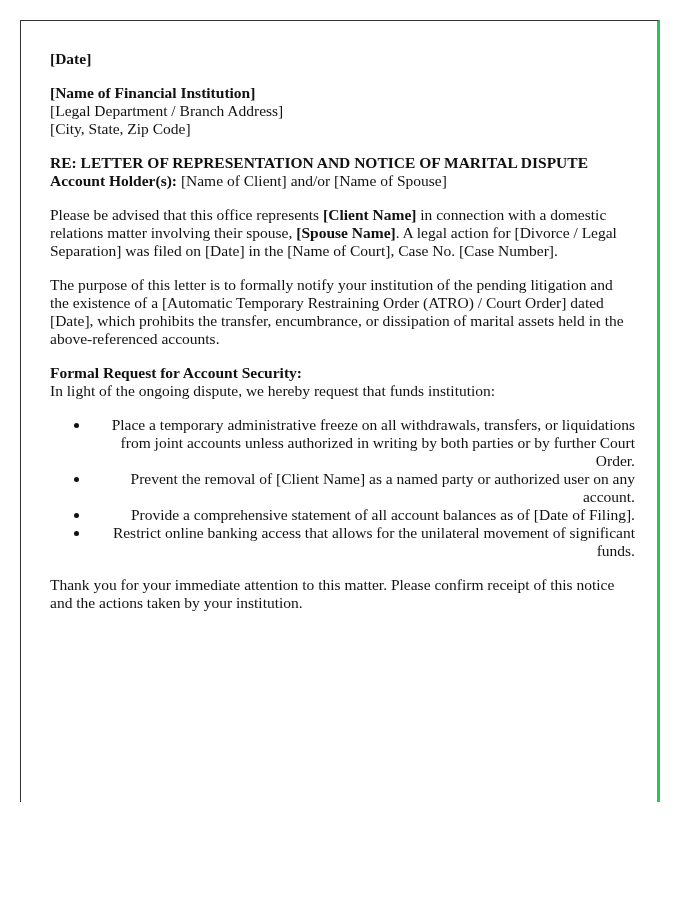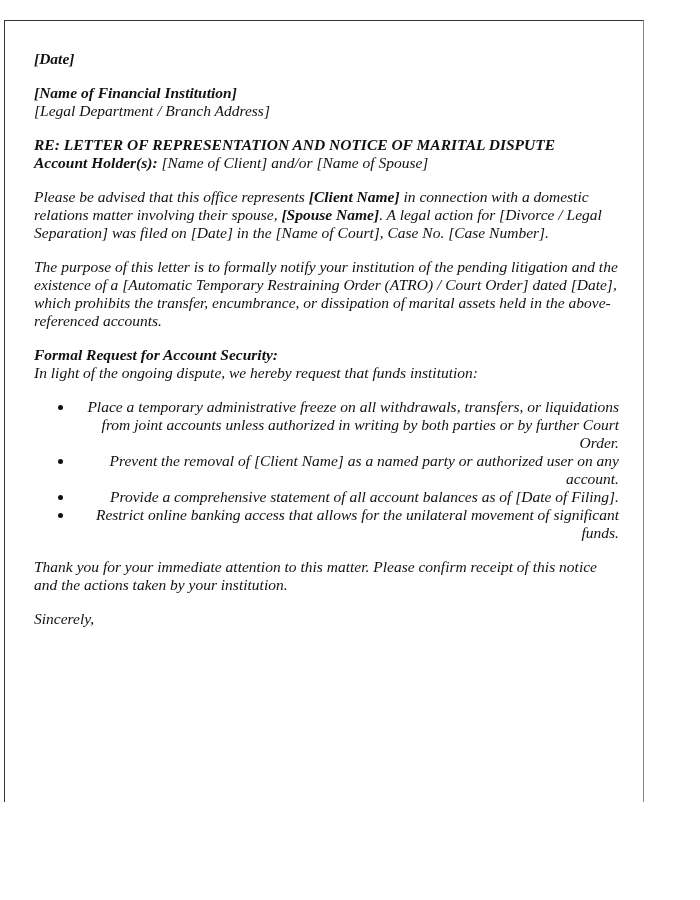--- a/index.html
+++ b/index.html
@@ -12,30 +12,29 @@
     height: 900px;
     position: relative;
     overflow: hidden;
     font-family: "Liberation Serif", "DejaVu Serif", serif;
     font-size: 15.5px;
     line-height: 18px;
     color: #111111;
   }
   .page {
     position: absolute;
-    left: 4px;
+    left: 20px;
     top: 20px;
     width: 640px;
     height: 782px;
     border-top: 1px solid #333333;
     border-left: 1px solid #333333;
-    border-right: 1px solid #22c55e;
+    border-right: 3px solid #22c55e;
     box-sizing: border-box;
     overflow: hidden;
-    font-style: italic;
   }
   .content {
     position: absolute;
     left: 29px;
     top: 29px;
     width: 585px;
   }
   p {
     margin: 0 0 16px 0;
   }
@@ -55,20 +54,21 @@
 <body>
 
 <div class="page">
   <div class="content">
 
     <p class="bold">[Date]</p>
 
     <p>
       <span class="line bold">[Name of Financial Institution]</span>
       <span class="line">[Legal Department / Branch Address]</span>
+      <span class="line">[City, State, Zip Code]</span>
     </p>
 
     <p>
       <span class="line bold">RE: LETTER OF REPRESENTATION AND NOTICE OF MARITAL DISPUTE</span>
       <span class="line"><span class="bold">Account Holder(s):</span><span> [Name of Client] and/or [Name of Spouse]</span></span>
     </p>
 
 
     <p><span>Please be advised that this office represents </span><span class="bold">[Client Name]</span><span> in connection with a domestic relations matter involving their spouse, </span><span class="bold">[Spouse Name]</span><span>. A legal action for [Divorce / Legal Separation] was filed on [Date] in the [Name of Court], Case No. [Case Number].</span></p>
 
@@ -82,16 +82,15 @@
     <ul>
       <li>Place a temporary administrative freeze on all withdrawals, transfers, or liquidations from joint accounts unless authorized in writing by both parties or by further Court Order.</li>
       <li>Prevent the removal of [Client Name] as a named party or authorized user on any account.</li>
       <li>Provide a comprehensive statement of all account balances as of [Date of Filing].</li>
       <li>Restrict online banking access that allows for the unilateral movement of significant funds.</li>
     </ul>
 
 
     <p>Thank you for your immediate attention to this matter. Please confirm receipt of this notice and the actions taken by your institution.</p>
 
-    <p>Sincerely,</p>
 
   </div>
 </div>
 
 </body></html>

